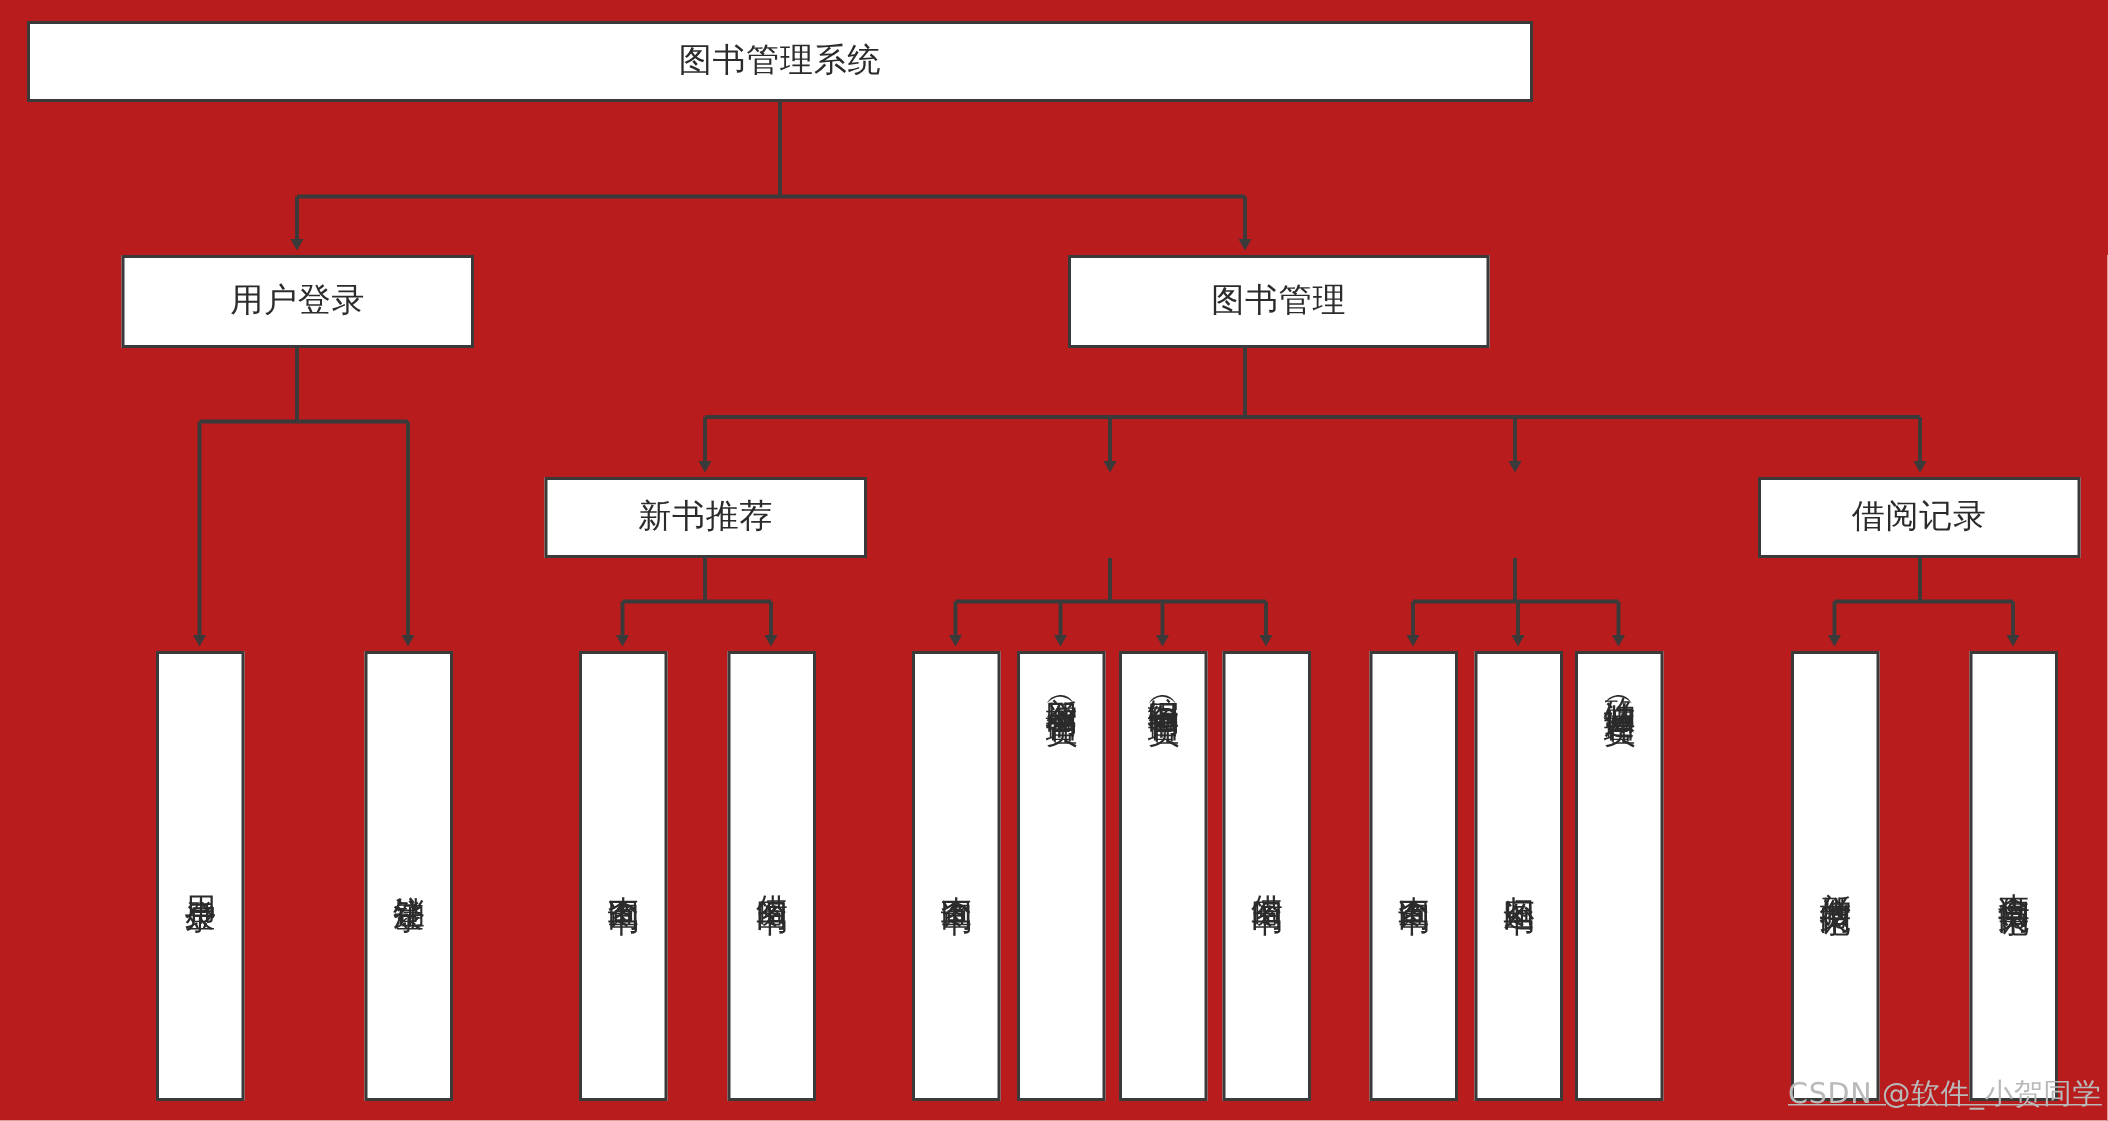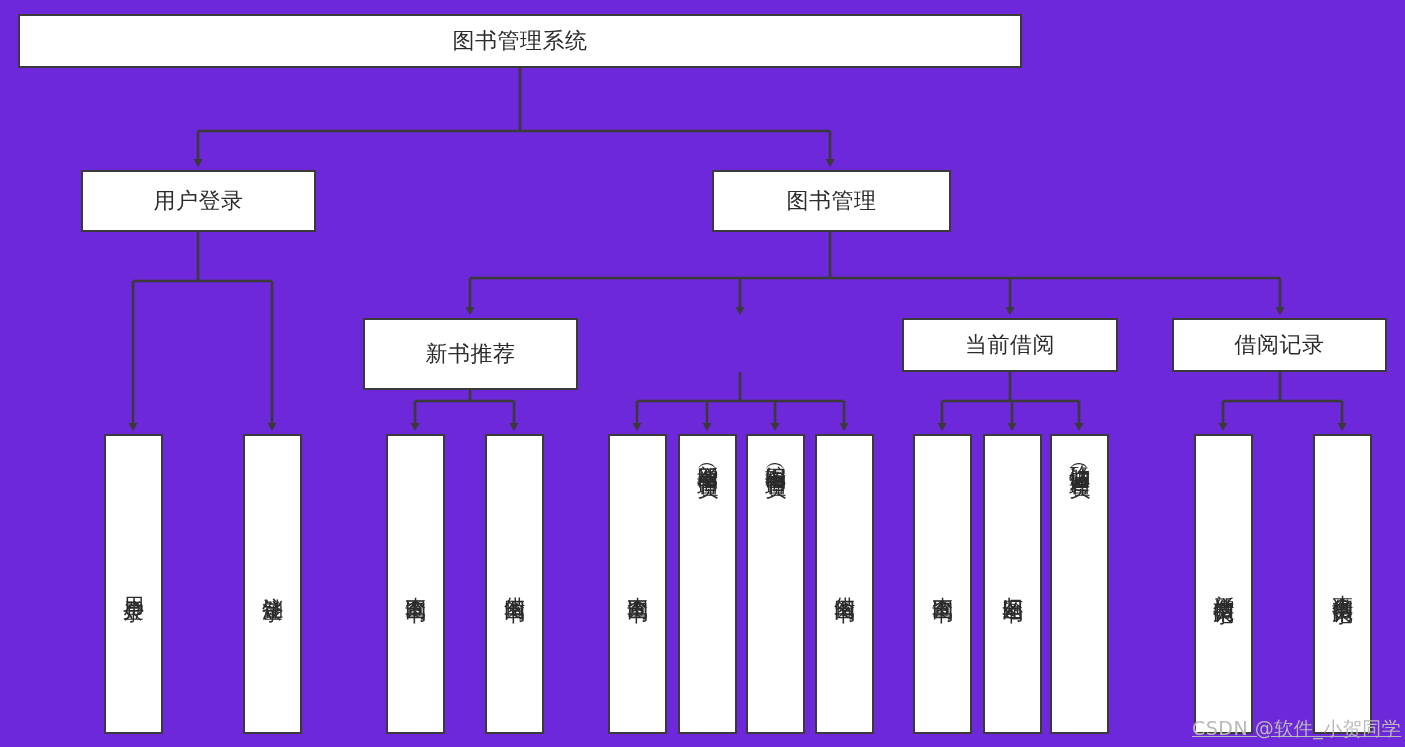--- a/index.html
+++ b/index.html
@@ -4,21 +4,21 @@
 <style>
   html, body {
     margin: 0;
     padding: 0;
     background: #ffffff;
   }
   #canvas {
     position: relative;
     width: 1405px;
     height: 747px;
-    background: #6d28d9;
+    background: #b91c1c;
     font-family: "DejaVu Sans", "Liberation Sans", sans-serif;
     overflow: hidden;
   }
   svg.edges {
     position: absolute;
     left: 0;
     top: 0;
     width: 1405px;
     height: 747px;
     pointer-events: none;
@@ -122,29 +122,26 @@
     </g>
   </svg>
 
   <div class="node" style="left:18px; top:14px; width:1004px; height:54px;">
     <span class="node-label">图书管理系统</span>
   </div>
 
   <div class="node" style="left:81px; top:170px; width:235px; height:62px;">
     <span class="node-label">用户登录</span>
   </div>
-  <div class="node" style="left:712px; top:170px; width:239px; height:62px;">
+  <div class="node" style="left:712px; top:170px; width:281px; height:62px;">
     <span class="node-label">图书管理</span>
   </div>
 
-  <div class="node" style="left:363px; top:318px; width:215px; height:72px;">
+  <div class="node" style="left:363px; top:318px; width:215px; height:54px;">
     <span class="node-label">新书推荐</span>
-  </div>
-  <div class="node" style="left:902px; top:318px; width:216px; height:54px;">
-    <span class="node-label">当前借阅</span>
   </div>
   <div class="node" style="left:1172px; top:318px; width:215px; height:54px;">
     <span class="node-label">借阅记录</span>
   </div>
 
   <div class="node leaf center-text" style="left:104px; top:434px; width:59px; height:300px;">
     <span class="node-label">用户登录</span>
   </div>
   <div class="node leaf center-text" style="left:243px; top:434px; width:59px; height:300px;">
     <span class="node-label">注销登录</span>

